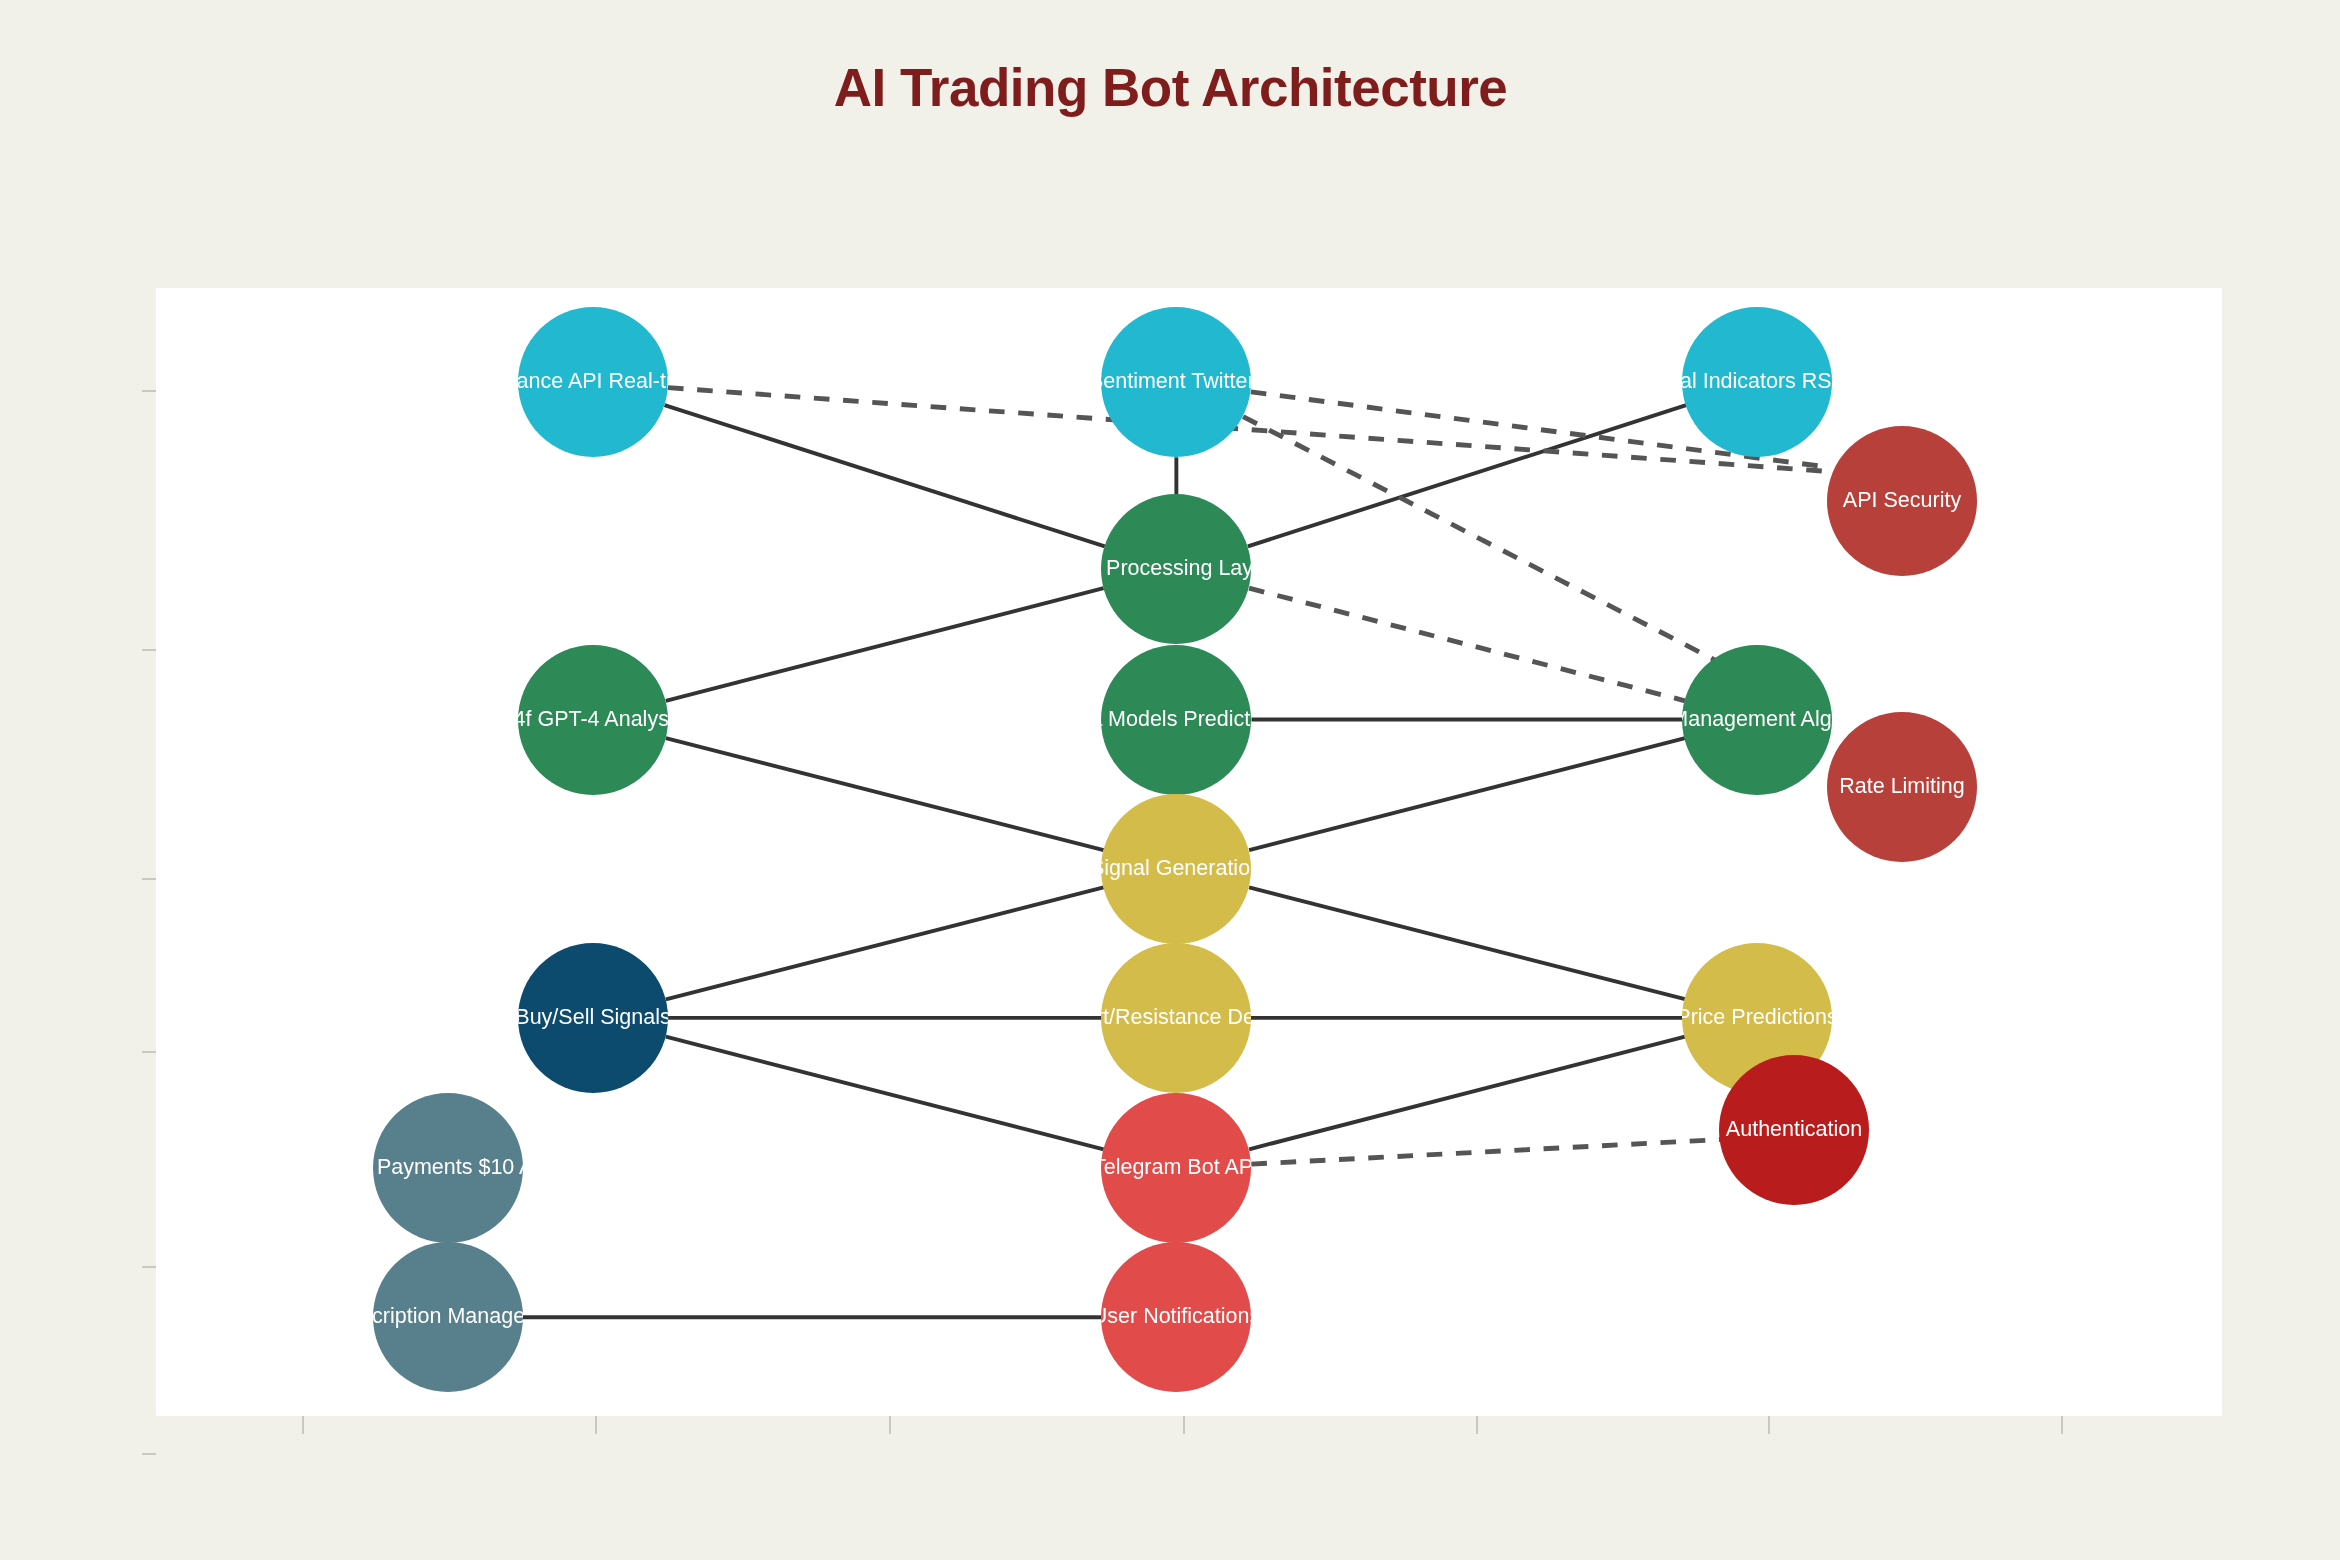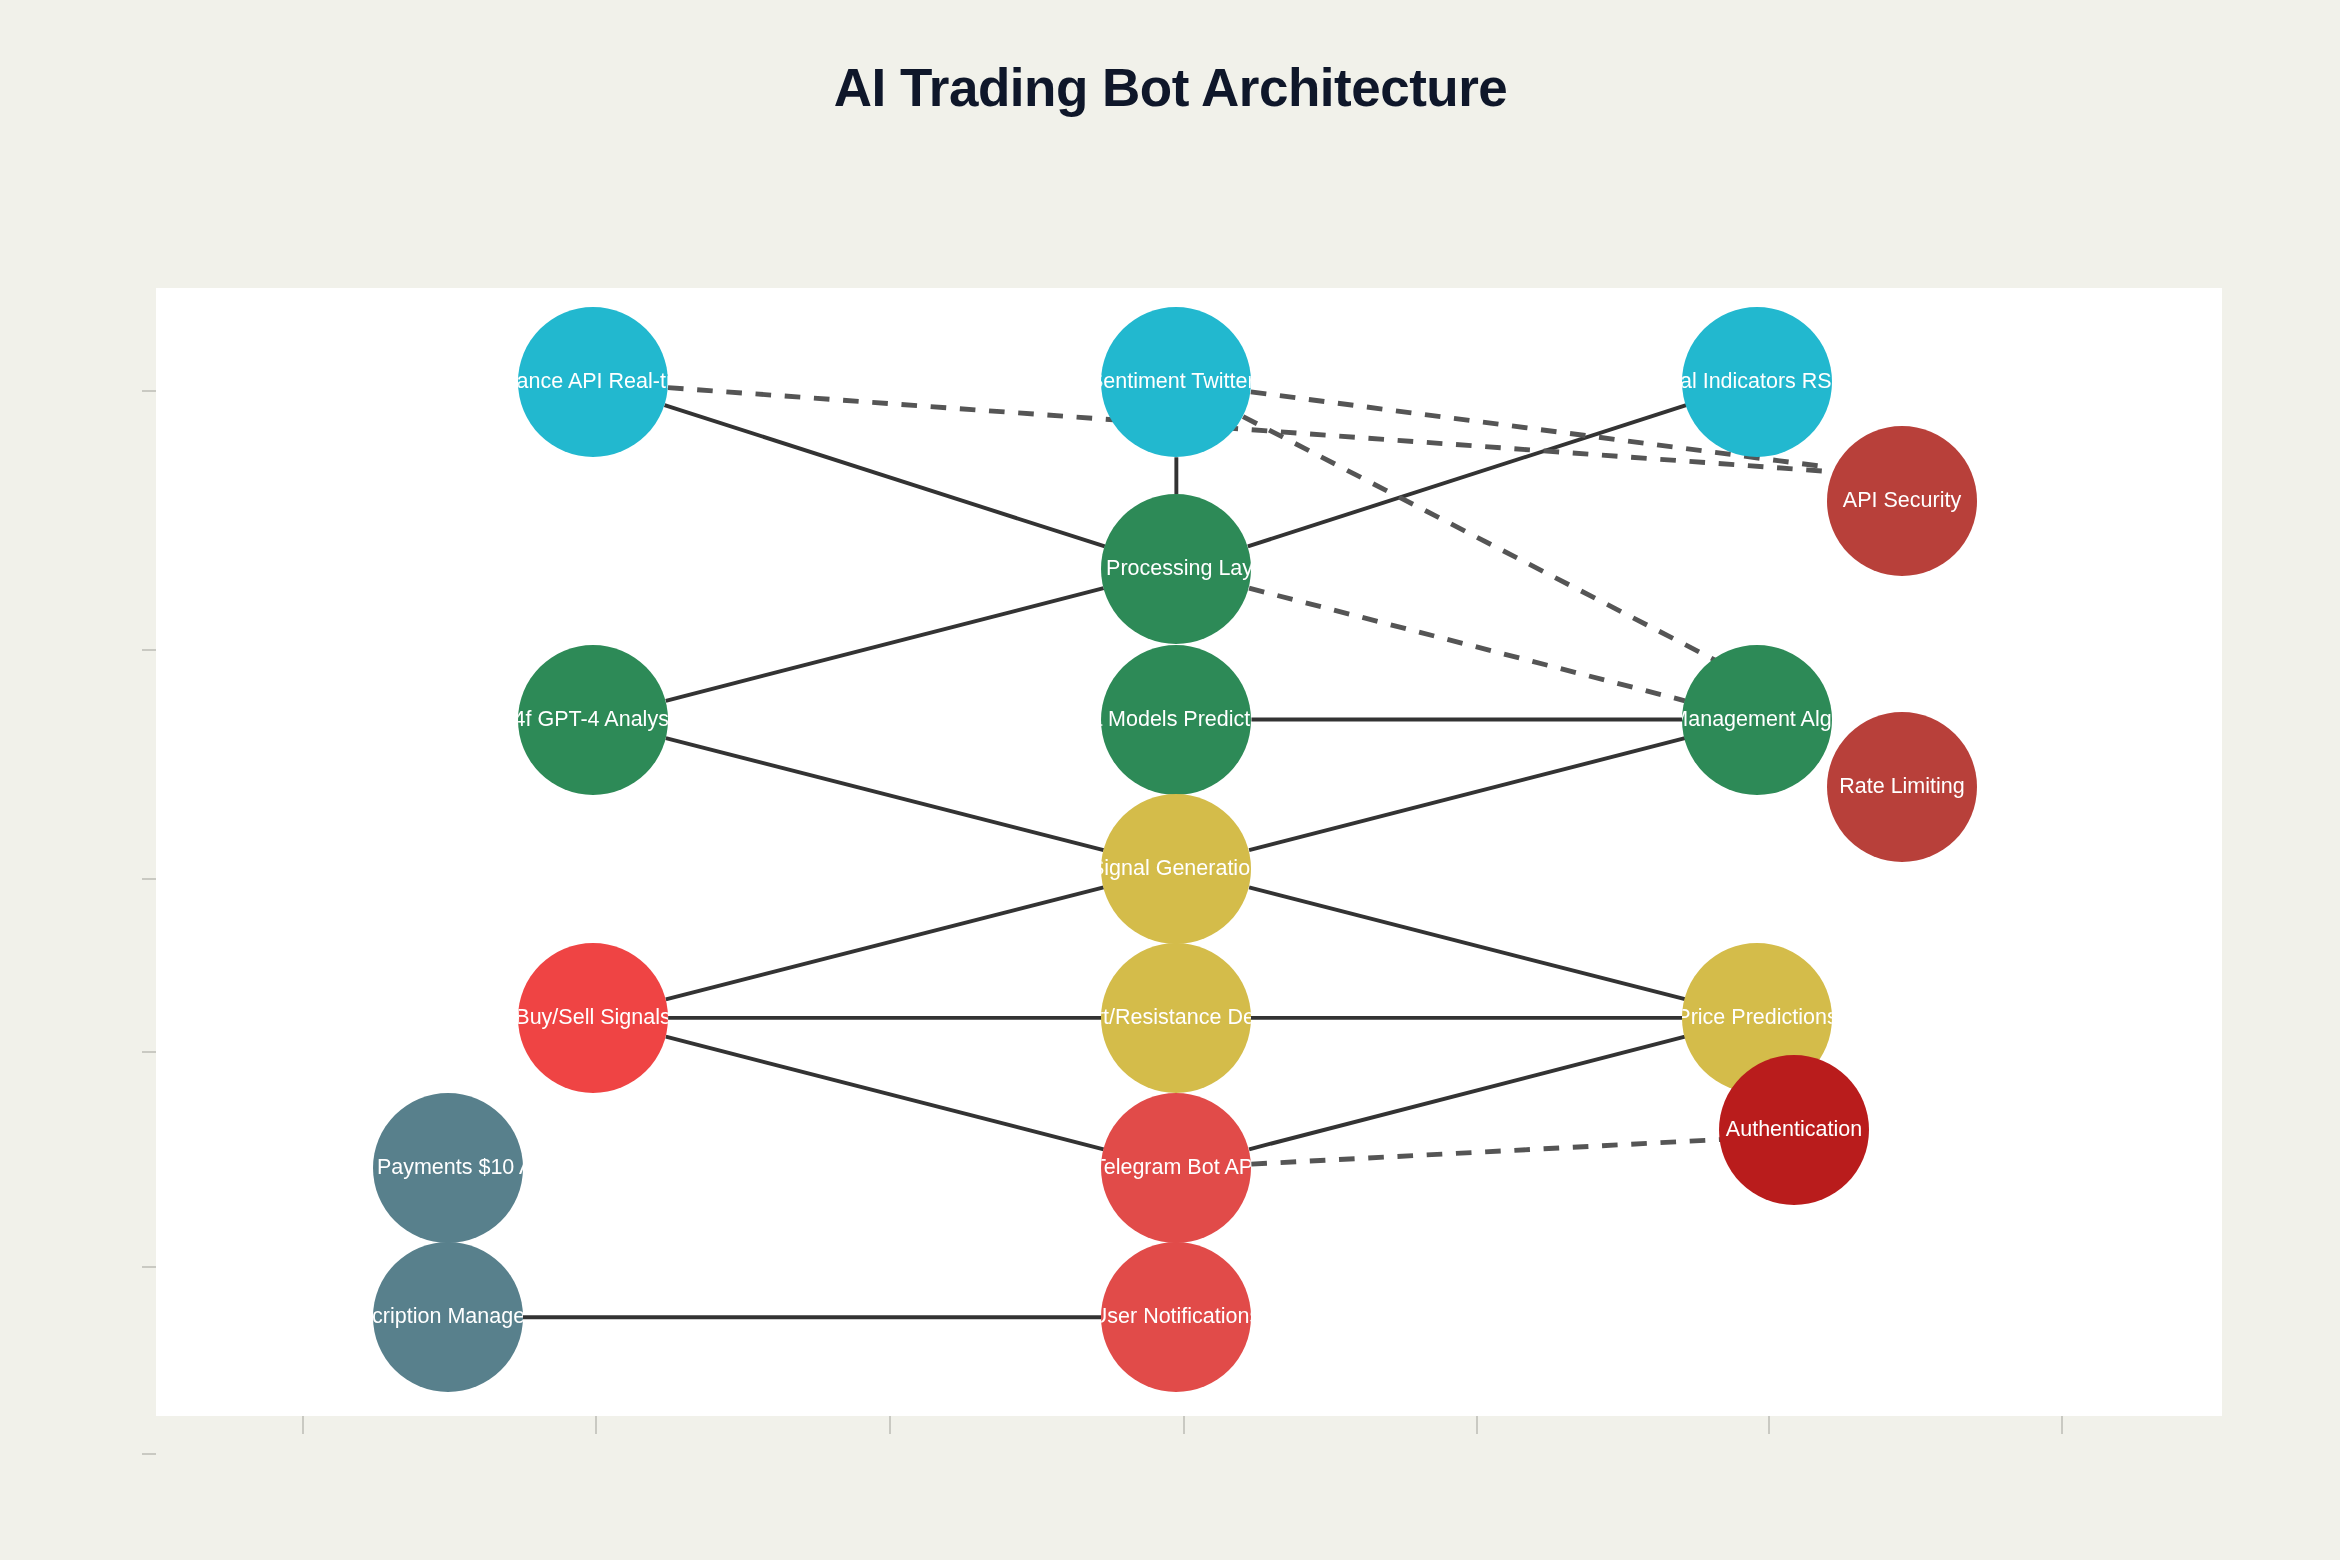--- a/index.html
+++ b/index.html
@@ -18,21 +18,21 @@
     background: #f1f1ea;
   }
   #chart-title {
     position: absolute;
     left: 0;
     top: 57px;
     width: 2341px;
     text-align: center;
     font-size: 53px;
     font-weight: bold;
-    color: #0f172a;
+    color: #7f1d1d;
     letter-spacing: -0.5px;
     font-family: "Liberation Sans", sans-serif;
   }
   #plot-area {
     position: absolute;
     left: 156px;
     top: 288px;
     width: 2066px;
     height: 1128px;
     background: #ffffff;
@@ -132,21 +132,21 @@
       </div>
       <div class="node" style="left: 1682px; top: 645px; width: 150px; height: 150px; background: rgb(45, 138, 87);">
         <span class="node-label">Risk Management Algorithm</span>
       </div>
       <div class="node" style="left: 1827px; top: 712px; width: 150px; height: 150px; background: rgb(184, 64, 58);">
         <span class="node-label">Rate Limiting</span>
       </div>
       <div class="node" style="left: 1101px; top: 794px; width: 150px; height: 150px; background: rgb(212, 188, 74);">
         <span class="node-label">Signal Generation</span>
       </div>
-      <div class="node" style="left: 518px; top: 943px; width: 150px; height: 150px; background: #ef4444;">
+      <div class="node" style="left: 518px; top: 943px; width: 150px; height: 150px; background: #0c4a6e;">
         <span class="node-label">Buy/Sell Signals</span>
       </div>
       <div class="node" style="left: 1101px; top: 943px; width: 150px; height: 150px; background: rgb(212, 188, 74);">
         <span class="node-label">Support/Resistance Detection</span>
       </div>
       <div class="node" style="left: 1682px; top: 943px; width: 150px; height: 150px; background: rgb(212, 188, 74);">
         <span class="node-label">Price Predictions</span>
       </div>
       <div class="node" style="left: 373px; top: 1093px; width: 150px; height: 150px; background: rgb(88, 128, 140);">
         <span class="node-label">Crypto Payments $10 Access</span>

